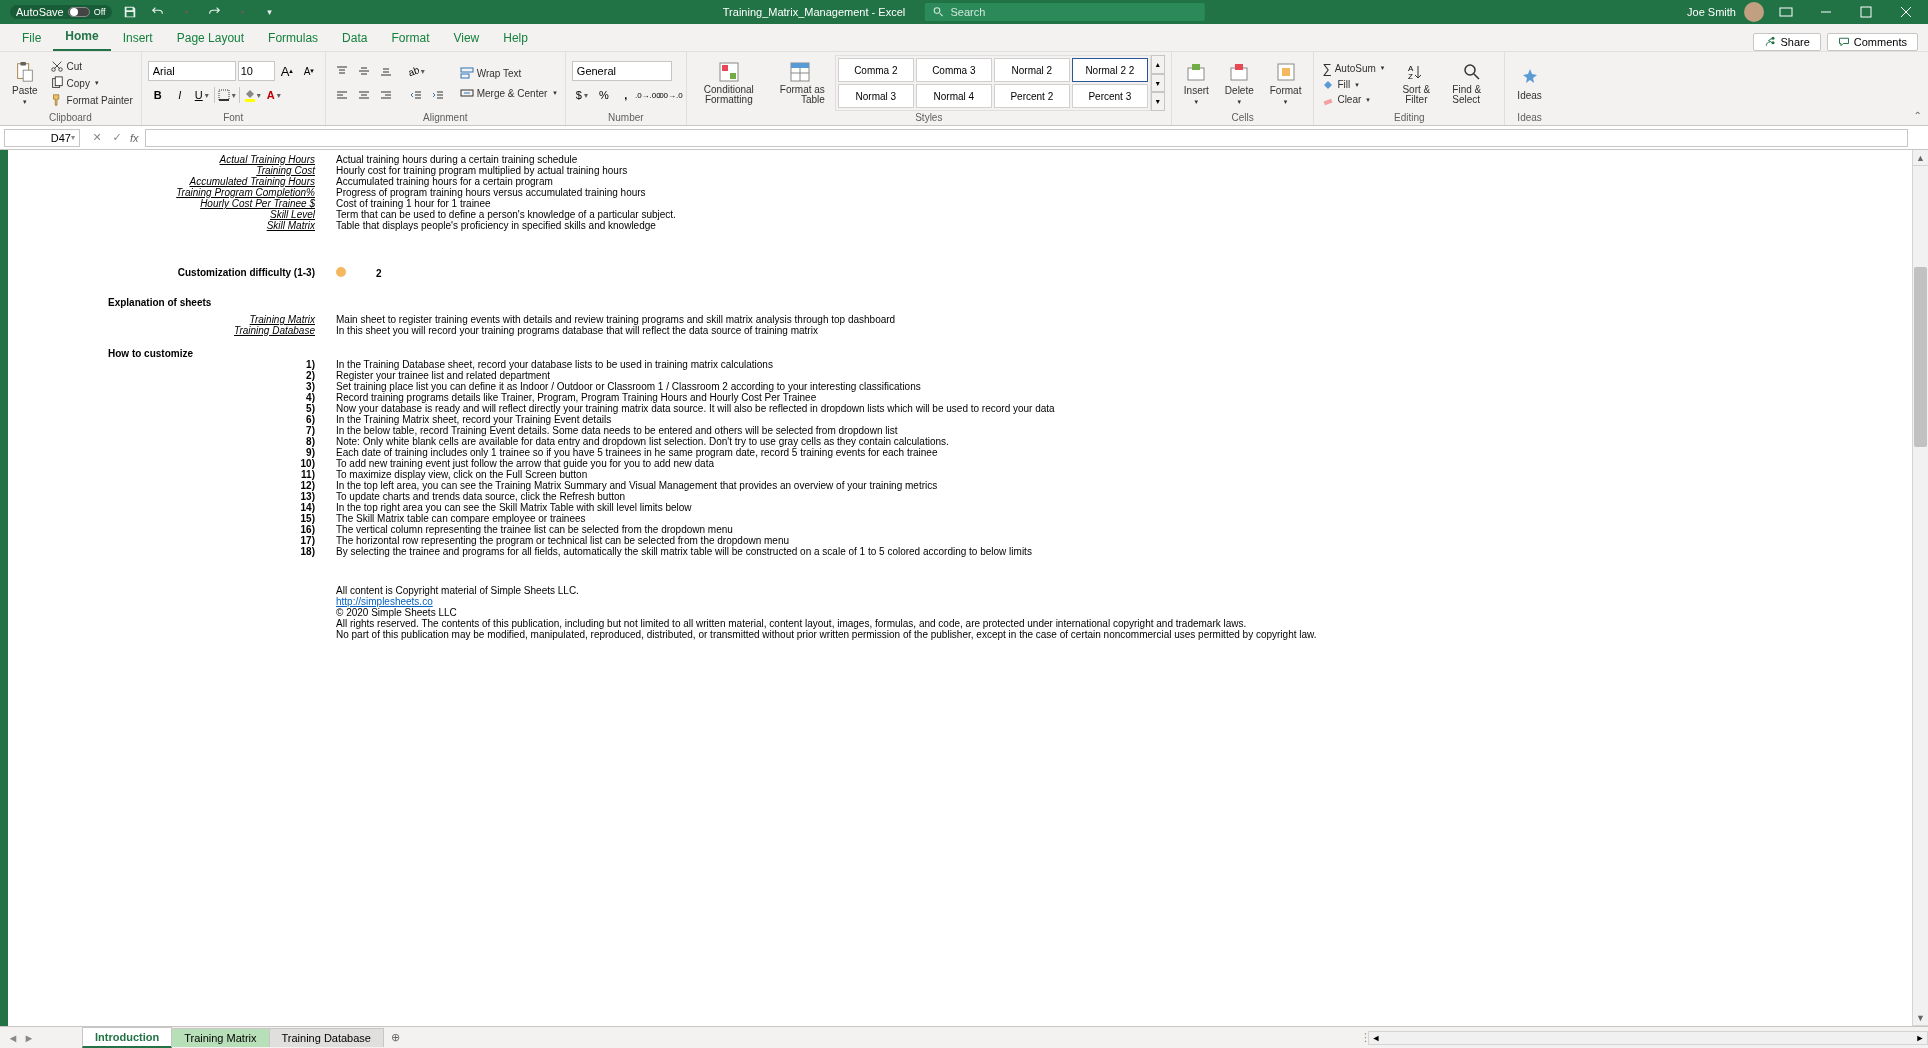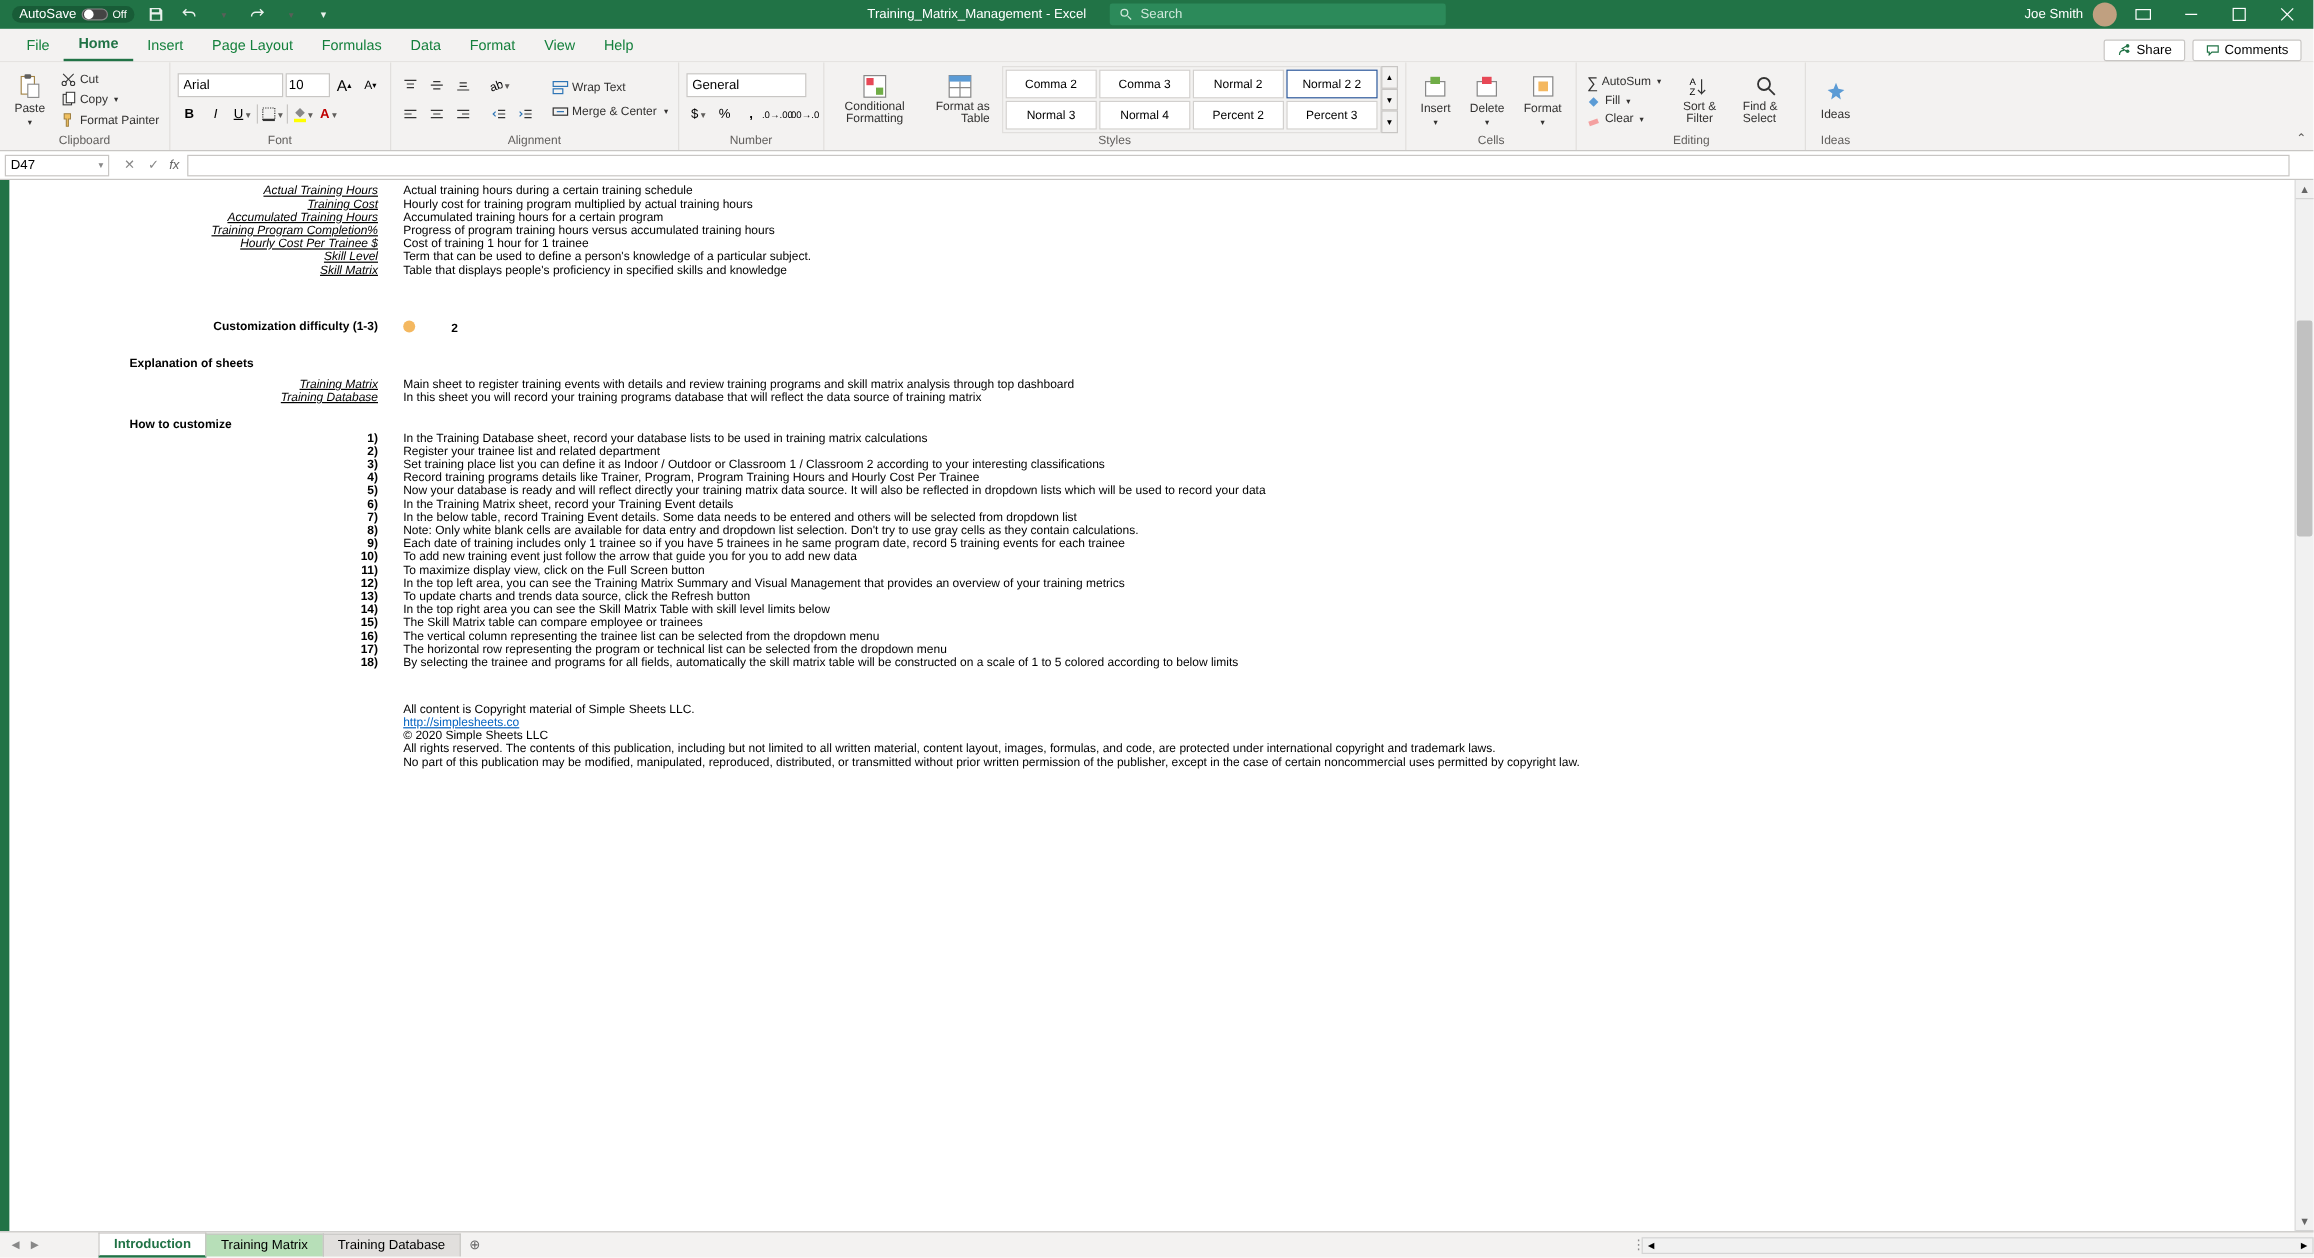--- a/index.html
+++ b/index.html
@@ -51,21 +51,21 @@
 .style-gallery { display:grid; grid-template-columns: repeat(4, 76px); grid-template-rows: repeat(2, 24px); gap:2px; border:1px solid #e1dfdd; padding:2px; }
 .style-cell { border:1px solid #d2d0ce; display:flex; align-items:center; justify-content:center; font-size:10px; background:#fff; }
 .style-cell.sel { border:1px solid #2b579a; }
 .gallery-scroll { display:flex; flex-direction:column; width:14px; }
 .gallery-scroll div { flex:1; border:1px solid #c8c6c4; display:flex; align-items:center; justify-content:center; font-size:8px; }
 
 .collapse-caret { position:absolute; right:6px; bottom:4px; font-size:10px; color:#605e5c; }
 
 
 .formula-row { height: 24px; background:#fff; border-bottom:1px solid #c8c6c4; display:flex; align-items:center; }
-.namebox { width: 87px; border:1px solid #c8c6c4; margin: 2px 4px; height:18px; font-size:11px; padding:0 4px; display:flex; align-items:center; justify-content:space-between; }
+.namebox { width: 76px; border:1px solid #c8c6c4; margin: 2px 4px; height:18px; font-size:11px; padding:0 4px; display:flex; align-items:center; justify-content:flex-end; }
 .fb-btns { display:flex; gap:2px; padding:0 4px; }
 .fb-btn { width:18px; height:18px; display:flex; align-items:center; justify-content:center; color:#888; font-size:11px; }
 .fx-label { font-style:italic; color:#666; font-size:11px; padding-right:6px; }
 .formula-input { flex:1; border:1px solid #c8c6c4; height:18px; margin:2px 20px 2px 0; font-size:11px; padding:0 4px; }
 
 
 .grid-area { position:absolute; top:150px; bottom:22px; left:0; right:0; display:flex; }
 .leftband { width:8px; background:#217346; }
 .sheet { flex:1; background:#fff; position:relative; overflow:hidden; }
 .vscroll-track { width:16px; background:#f1f1f1; border-left:1px solid #d4d4d4; display:flex; flex-direction:column; }

